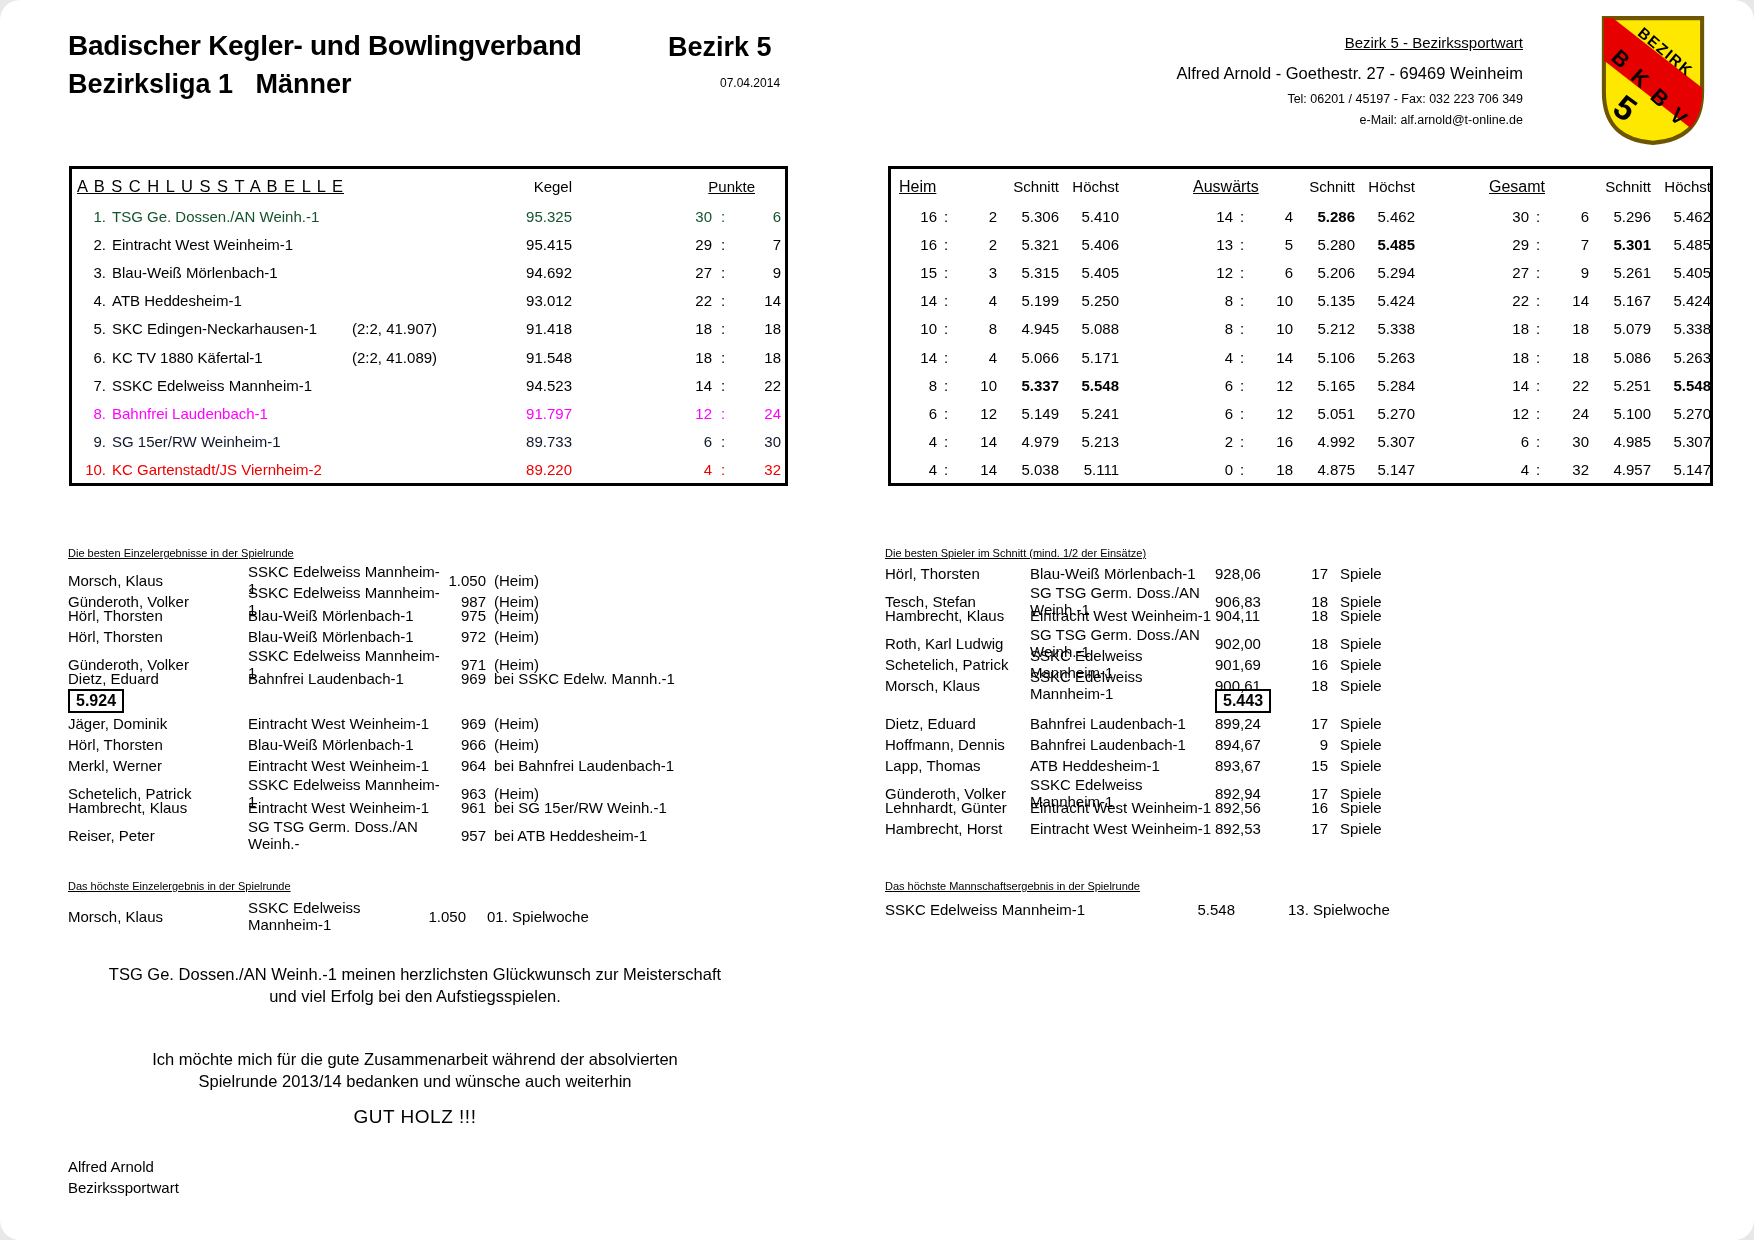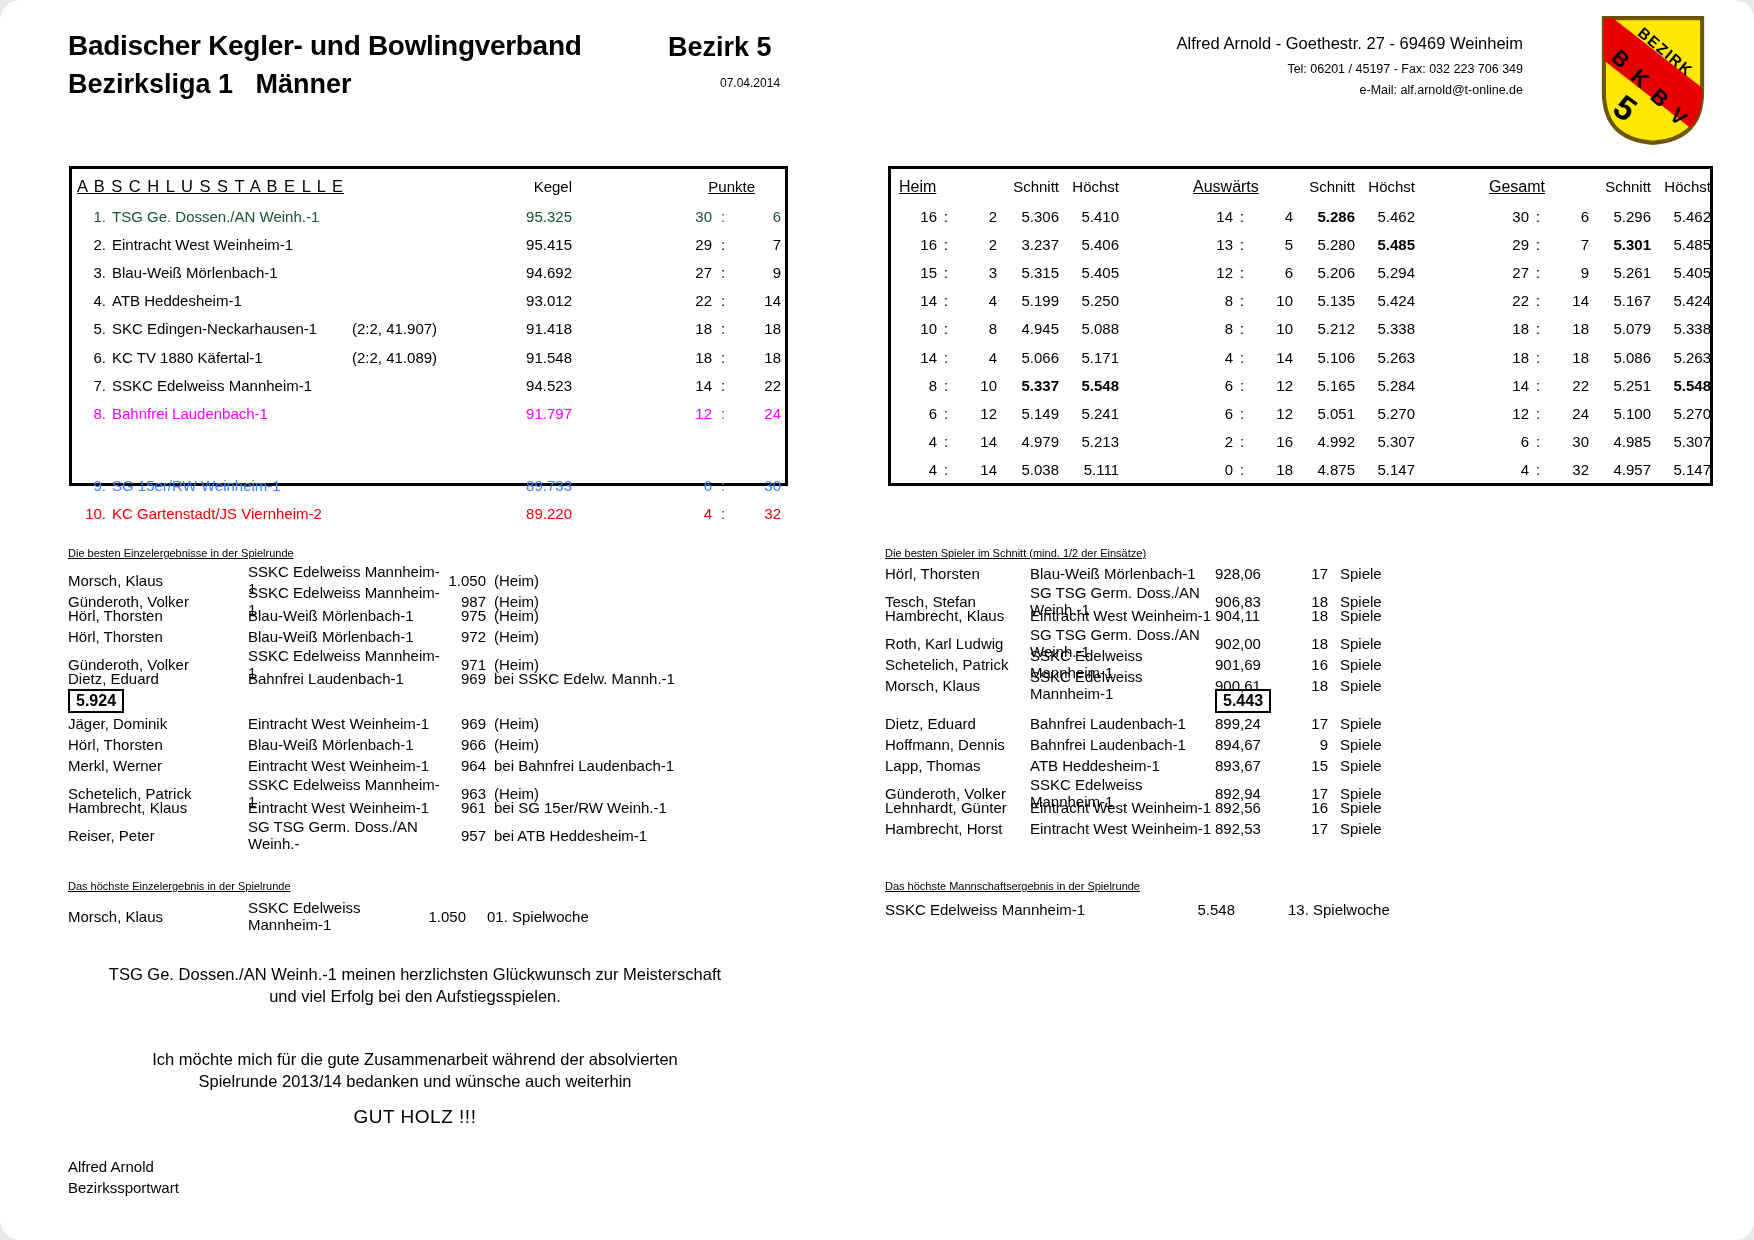--- a/index.html
+++ b/index.html
@@ -83,20 +83,21 @@
 <div class="page">
 
   <div class="hdr-left">
     <div class="hdr-title">Badischer Kegler- und Bowlingverband</div>
     <div class="hdr-sub">Bezirksliga 1   Männer</div>
   </div>
   <div class="hdr-bezirk">Bezirk 5</div>
   <div class="hdr-date">07.04.2014</div>
 
   <div class="contact">
+    <div class="c1">Bezirk 5 - Bezirkssportwart</div>
     <div class="c2">Alfred Arnold - Goethestr. 27 - 69469 Weinheim</div>
     <div class="c3">Tel: 06201 / 45197 - Fax: 032 223 706 349</div>
     <div class="c4">e-Mail: alf.arnold@t-online.de</div>
   </div>
 
   <div class="logo">
     <svg width="130" height="133" viewBox="0 0 108 130">
       <defs>
           <clipPath id="sh">
             <path d="M6,4 H102 V76 C102 112 81 124 54 126 C27 124 6 112 6 76 Z"></path>
@@ -180,21 +181,21 @@
         <div class="c-r pr4">22</div>
       </div>
         <div class="srow" style="color: rgb(255, 0, 255);">
         <div class="c-team"><span class="rank">8.</span><span>Bahnfrei Laudenbach-1</span></div>
         <div class="c-note"></div>
         <div class="c-r">91.797</div>
         <div class="c-r">12</div>
         <div class="c-c">:</div>
         <div class="c-r pr4">24</div>
       </div>
-        <div class="srow" style="color: #3b82f6; margin-top: 44px;">
+        <div class="srow" style="color: #0f172a;">
         <div class="c-team"><span class="rank">9.</span><span>SG 15er/RW Weinheim-1</span></div>
         <div class="c-note"></div>
         <div class="c-r">89.733</div>
         <div class="c-r">6</div>
         <div class="c-c">:</div>
         <div class="c-r pr4">30</div>
       </div>
         <div class="srow" style="color: rgb(238, 0, 0);">
         <div class="c-team"><span class="rank">10.</span><span>KC Gartenstadt/JS Viernheim-2</span></div>
         <div class="c-note"></div>
@@ -236,21 +237,21 @@
         <div class="c-r">30</div>
         <div class="c-c">:</div>
         <div class="c-r">6</div>
         <div class="c-r">5.296</div>
         <div class="c-r">5.462</div>
       </div>
         <div class="rrow">
         <div class="c-r">16</div>
         <div class="c-c">:</div>
         <div class="c-r">2</div>
-        <div class="c-r">3.237</div>
+        <div class="c-r">5.321</div>
         <div class="c-r">5.406</div>
         <div></div>
         <div class="c-r">13</div>
         <div class="c-c">:</div>
         <div class="c-r">5</div>
         <div class="c-r">5.280</div>
         <div class="c-r b">5.485</div>
         <div></div>
         <div class="c-r">29</div>
         <div class="c-c">:</div>

